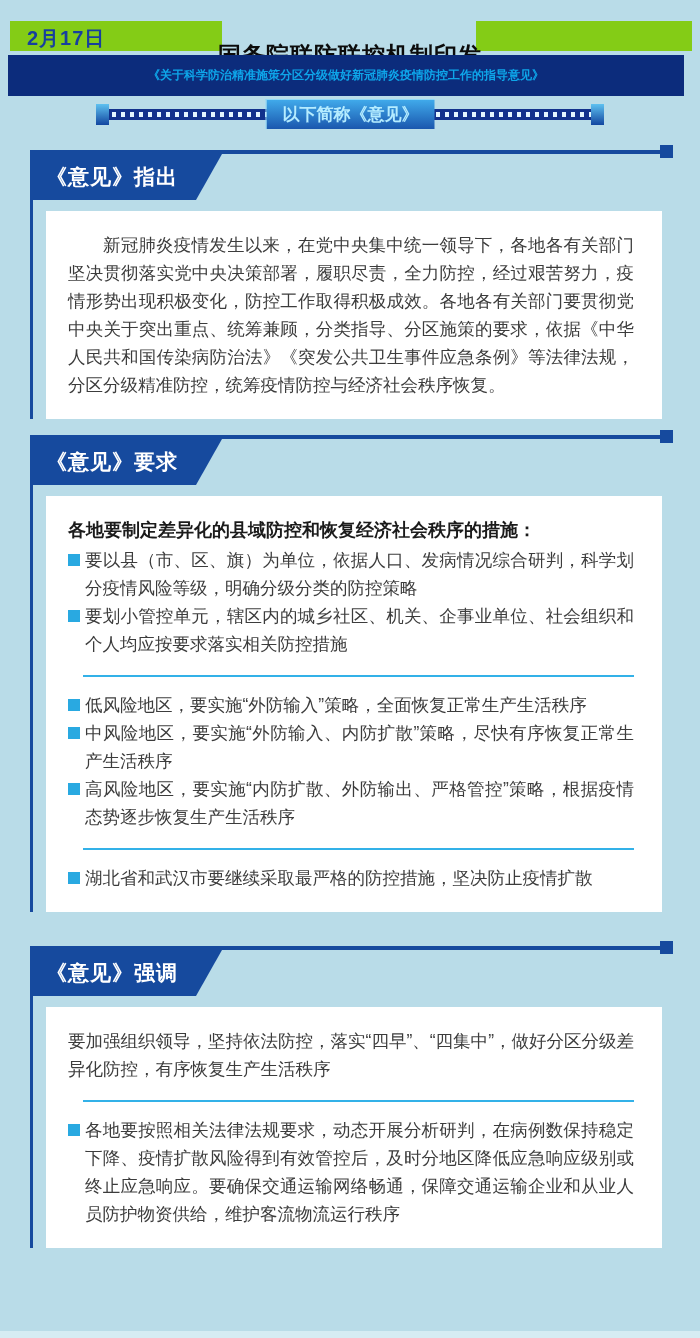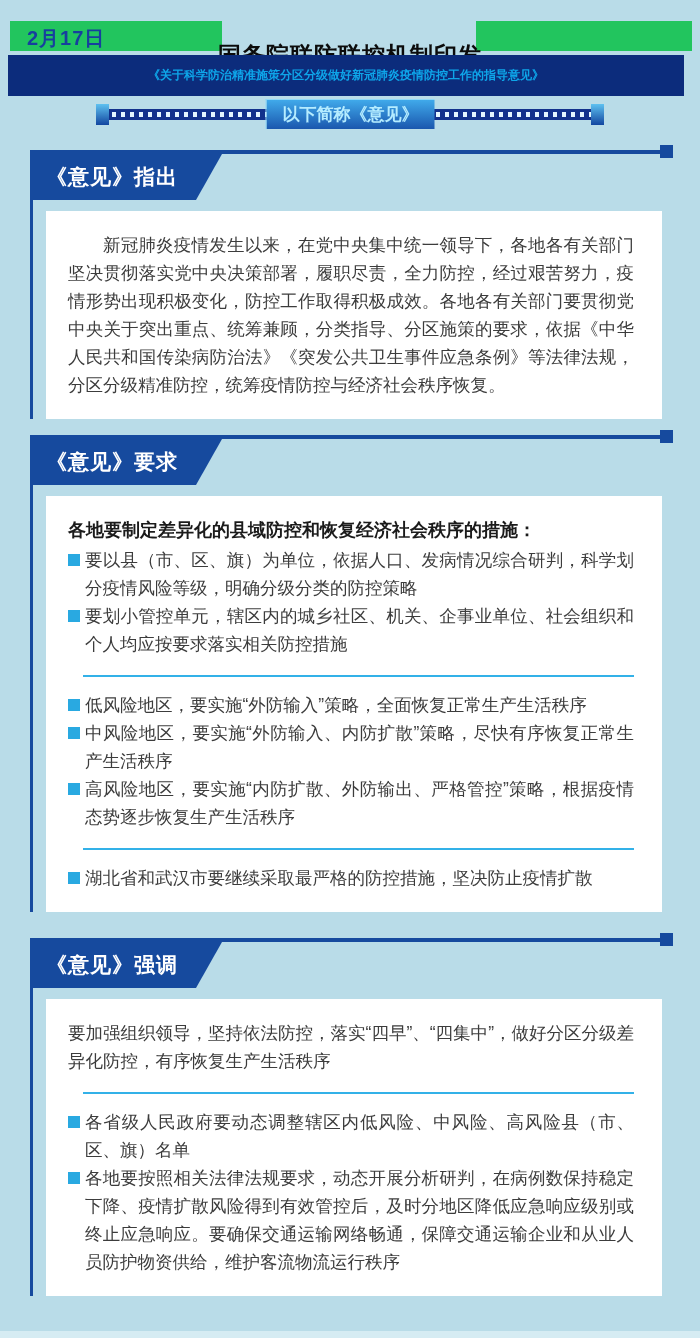--- a/index.html
+++ b/index.html
@@ -1,40 +1,40 @@
 <!DOCTYPE html>
 <html lang="zh"><head>
 <meta charset="utf-8">
 <style>
   html,body{margin:0;padding:0;}
   body{font-family:"Liberation Sans", sans-serif; background:#8ea4ac; -webkit-font-smoothing:antialiased;}
   .page{position:relative; width:700px; height:1338px; margin:0 auto; background:#b9dce8; overflow:hidden;}
 
   
-  .hdr-band{position:absolute; top:21px; height:30px; background:#22c55e;}
+  .hdr-band{position:absolute; top:21px; height:30px; background:#84cc16;}
   .hdr-band-left{left:10px; width:212px;}
   .hdr-band-right{left:476px; right:8px;}
   .hdr-date{display:block; padding:4px 0 0 17px; font-size:20px; font-weight:bold; color:#173f9e; letter-spacing:1px;}
   .hdr-issuer{position:absolute; top:40px; left:0; right:0; text-align:center; font-size:23px; font-weight:bold; color:#0b0b0b; letter-spacing:1px;}
   .title-bar{position:absolute; top:55px; left:8px; width:676px; height:41px; background:#0c2c7c; display:flex; align-items:center; justify-content:center;}
   .title-bar span{color:#0ea5e9; font-weight:bold; font-size:12px; white-space:nowrap; letter-spacing:0;}
   .dotted-bar{position:absolute; top:109px; left:98px; width:504px; height:11px; background:#12318c;
       background-image:repeating-linear-gradient(90deg, rgba(255,255,255,0) 0 5px, #e4f6ff 5px 9px);
       background-size:100% 5px; background-repeat:no-repeat; background-position:center;}
   .cap{position:absolute; top:-5px; width:13px; height:21px; background:linear-gradient(180deg,#5ec1f0,#1246a0);}
   .cap-l{left:-2px;} .cap-r{right:-2px;}
   .subtitle-box{position:absolute; top:99px; left:50%; transform:translateX(-50%); width:168px; height:29px;
       background:linear-gradient(180deg,#40a9ea,#1a57ae); border-top:1px solid #8fd8f8; border-left:1px solid #8fd8f8;
       display:flex; align-items:center; justify-content:center;}
   .subtitle-box span{color:#b5ecff; font-size:17px; font-weight:bold; white-space:nowrap;}
 
   
   .content{position:absolute; top:150px; left:0; right:0;}
   .section{position:relative; margin:0 27px 16px 30px;}
-  .section.gap-lg{margin-bottom:26px;}
+  .section.gap-lg{margin-bottom:34px;}
   .section::before{content:""; position:absolute; left:0; top:0; bottom:0; width:3px; background:#164a9e;}
   .sec-line{height:4px; background:#164a9e; position:relative;}
   .sec-cap{position:absolute; right:0; top:-5px; width:13px; height:13px; background:#164a9e;}
   .sec-tab{display:inline-block; background:#164a9e; color:#fff; font-weight:bold; font-size:21px;
       padding:9px 44px 9px 16px; letter-spacing:1px;
       clip-path:polygon(0 0, 100% 0, calc(100% - 26px) 100%, 0 100%);}
   .sec-box{background:#ffffff; margin:11px 11px 0 16px; padding:20px 28px 20px 22px;}
 
   .para{font-size:17.5px; color:#3c3c3c; line-height:28px; text-align:justify; margin:0;}
   .para.indent{text-indent:2em;}
@@ -114,21 +114,20 @@
       <div class="sec-line">
         <span class="sec-cap"></span>
       </div>
       <div class="sec-tab">《意见》强调</div>
       <div class="sec-box">
         <p class="para">要加强组织领导，坚持依法防控，落实“四早”、“四集中”，做好分区分级差异化防控，有序恢复生产生活秩序</p>
 
         <div class="divider"></div>
 
         <ul class="blist">
-          <li><span class="sq"></span><span>各省级人民政府要动态调整辖区内低风险、中风险、高风险县（市、区、旗）名单</span></li>
           <li><span class="sq"></span><span>各地要按照相关法律法规要求，动态开展分析研判，在病例数保持稳定下降、疫情扩散风险得到有效管控后，及时分地区降低应急响应级别或终止应急响应。要确保交通运输网络畅通，保障交通运输企业和从业人员防护物资供给，维护客流物流运行秩序</span></li>
         </ul>
       </div>
     </div>
 
   </div>
 
   <div class="bottom-strip"></div>
 </div>
 

